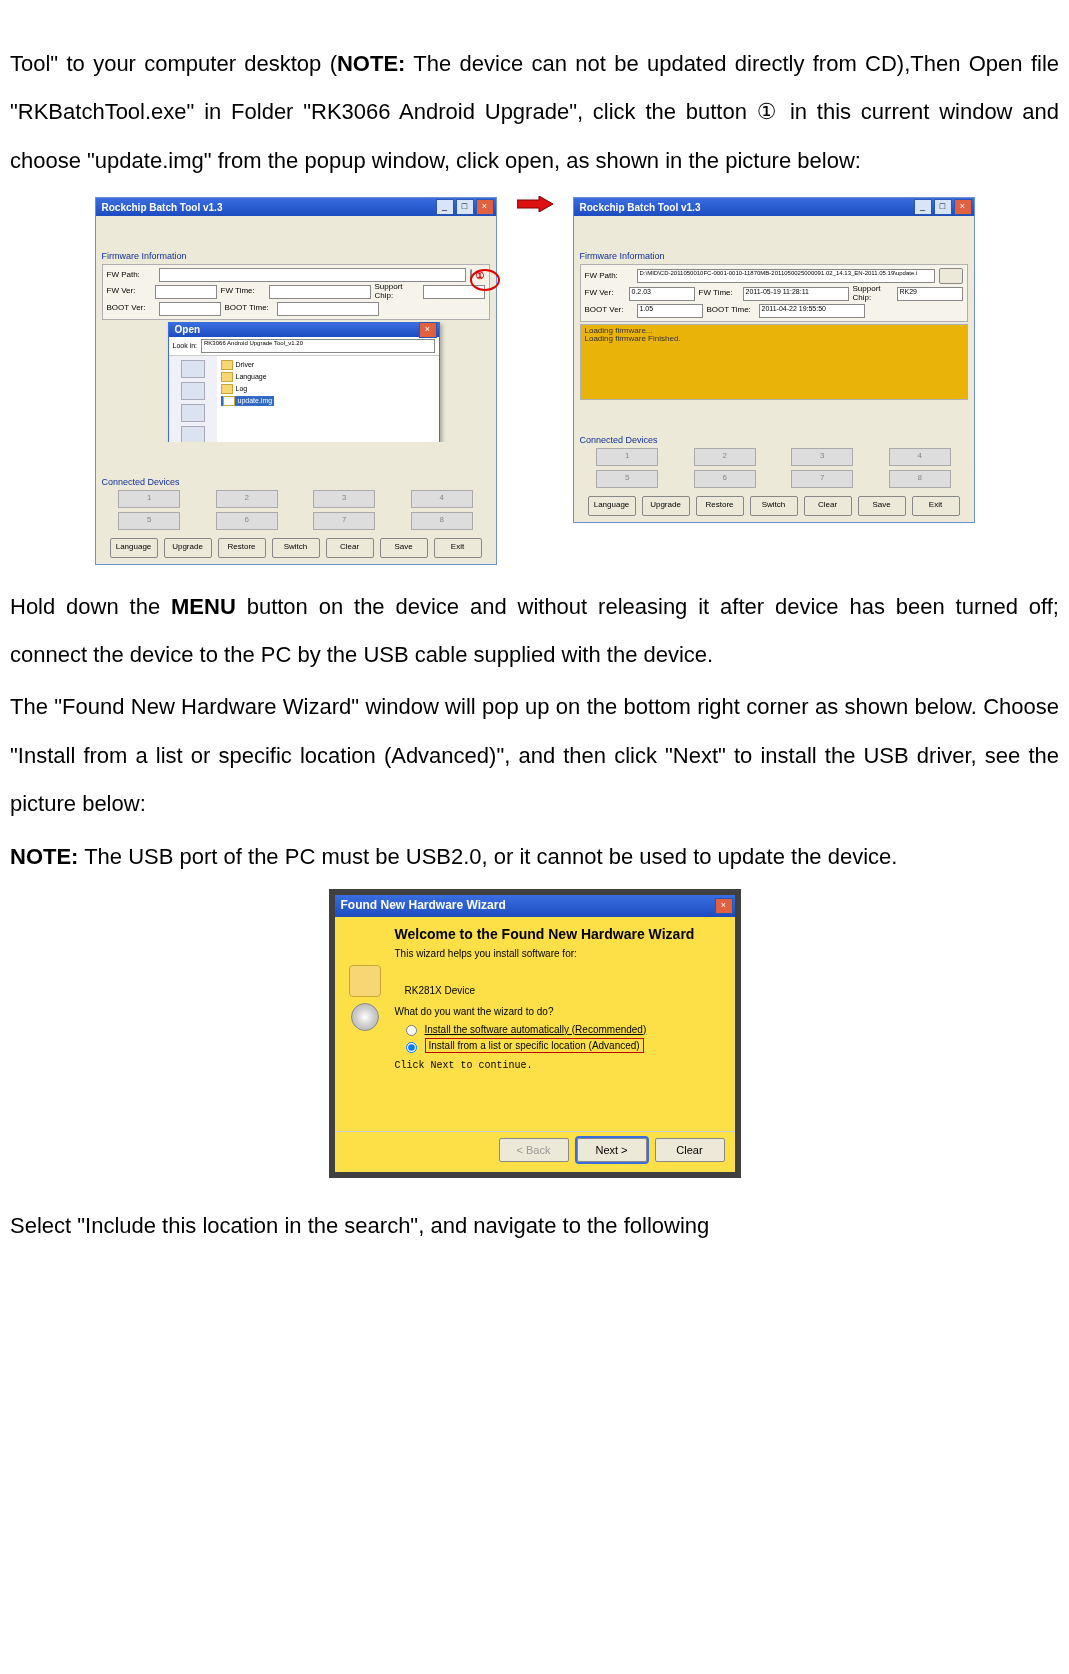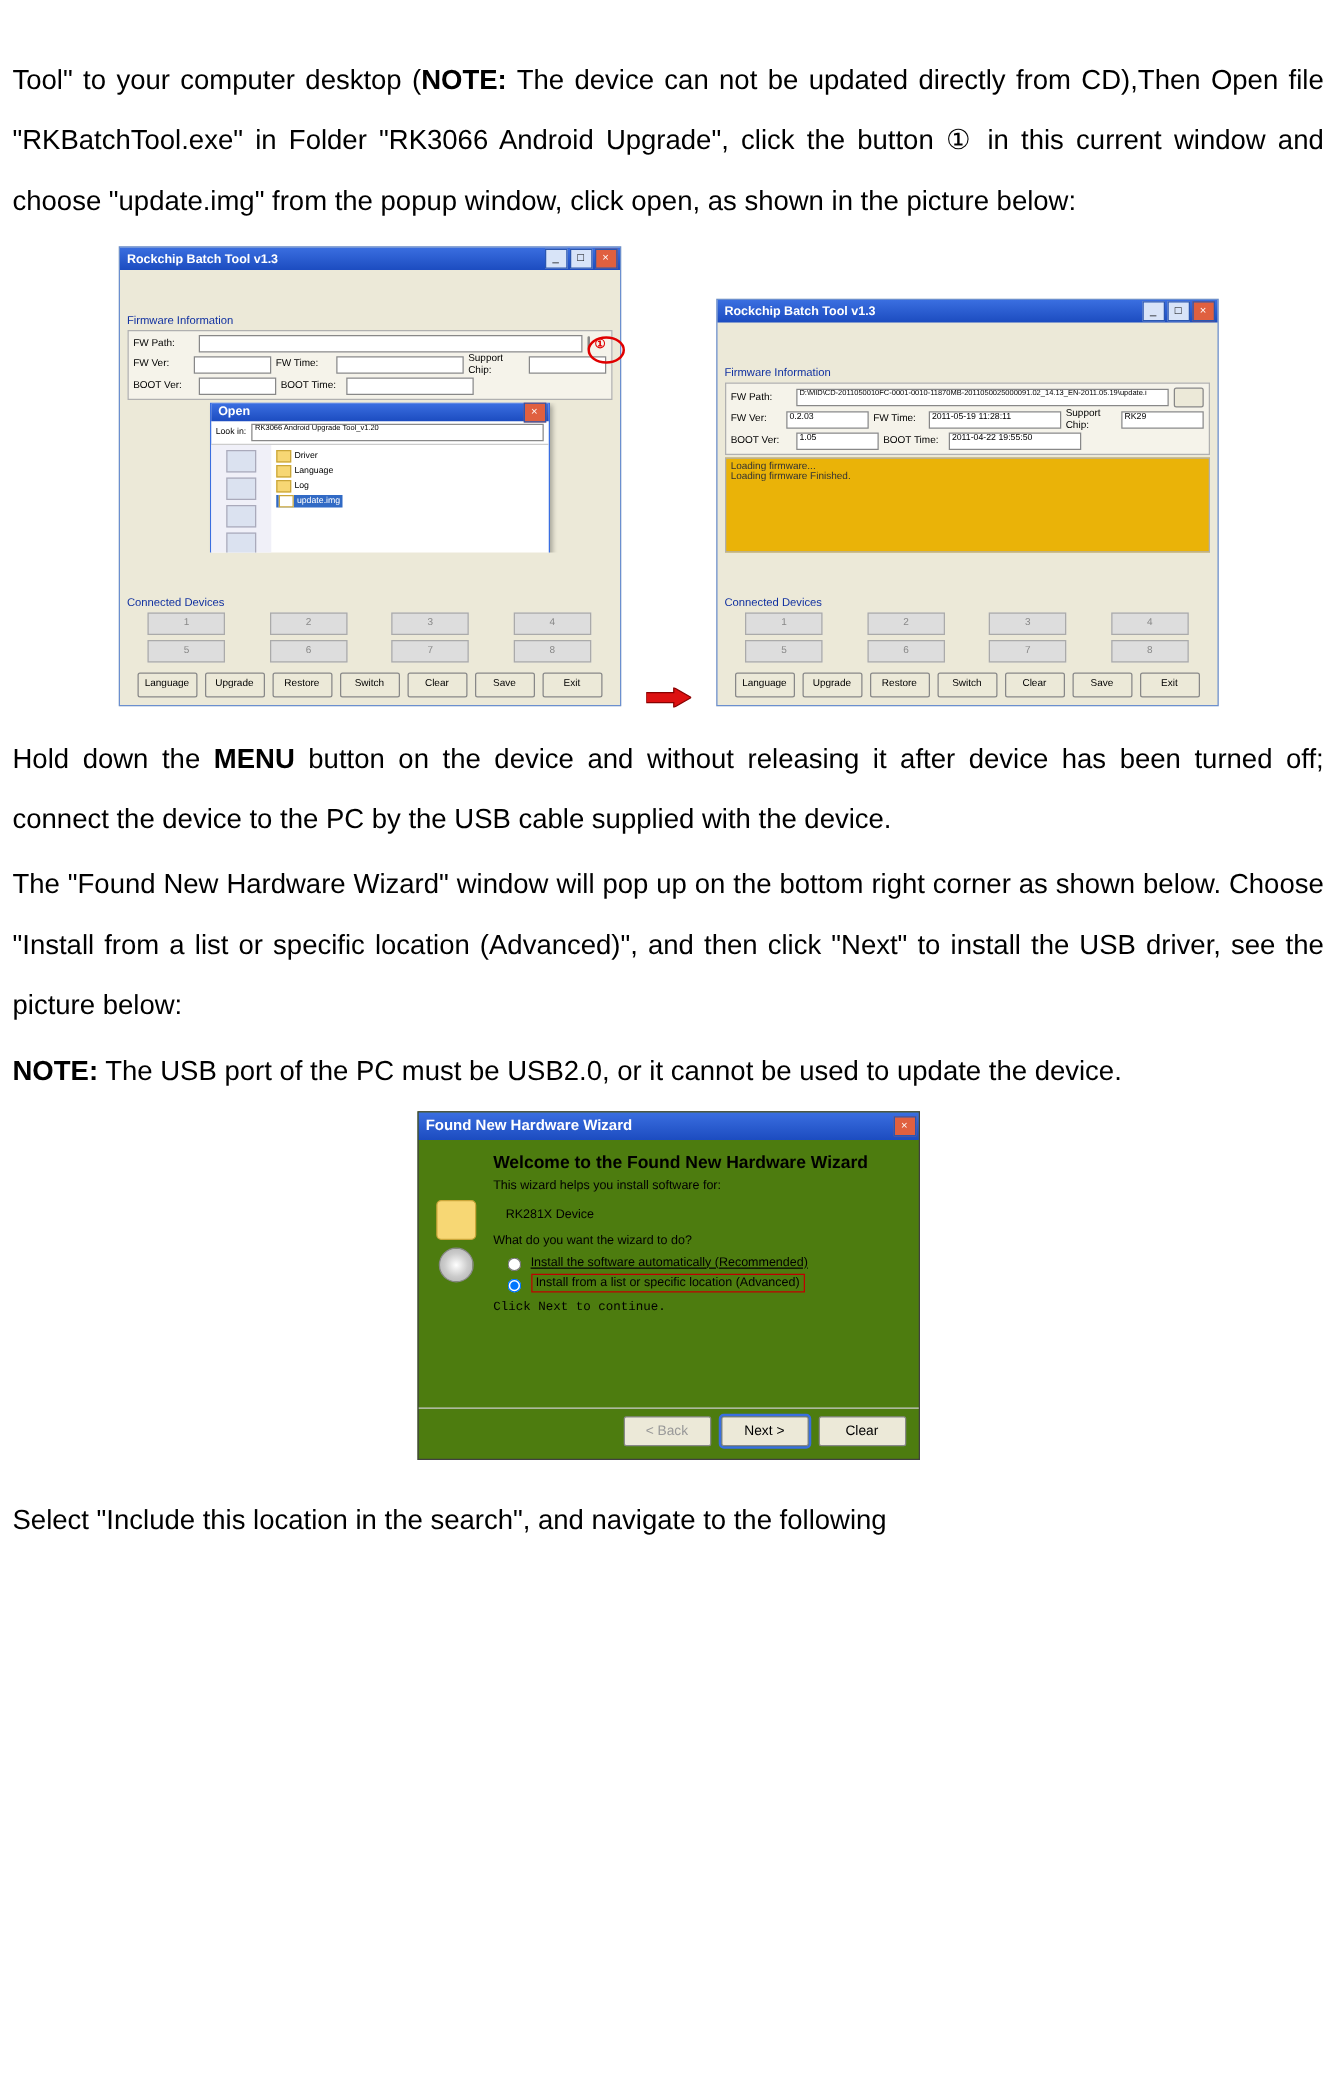--- a/index.html
+++ b/index.html
@@ -10,21 +10,21 @@
     background: #fff;
     max-width: 1069px;
     margin: 0 auto;
     padding: 40px 10px 10px 10px;
     text-align: justify;
   }
   .para { margin: 0 0 4px 0; }
   b { font-weight: bold; }
   .figrow {
     display: flex;
-    align-items: flex-end;
+    align-items: flex-start;
     justify-content: center;
     gap: 20px;
     margin: 12px 0 18px 0;
   }
   .arrow {
     width: 36px; height: 14px;
     display:flex;align-items:center;justify-content:center;
   }
   .arrow svg { width:36px; height:16px; }
   .batchtool {
@@ -121,31 +121,31 @@
     padding:6px 4px;
   }
   .wbtn {
     width:46px;height:18px;background:#ece9d8;border:1px solid #888;
     font-size:8px;display:flex;align-items:center;justify-content:center;
     border-radius:2px;
   }
   
   .wizard-wrap { display:flex;justify-content:center;margin:8px 0 24px 0; }
   .wizard {
-    width:400px;border:1px solid #404040;background:#4d7c0f;
+    width:400px;border:6px solid #404040;background:#fde047;
     font-family:Tahoma,Arial,sans-serif;font-size:11px;line-height:1.3;
   }
   .wizard .titlebar{height:22px;font-size:12px;}
   .wiz-body{display:flex;padding:8px 12px 6px 12px;gap:12px;min-height:200px;}
   .wiz-side{width:36px;display:flex;flex-direction:column;align-items:center;gap:6px;padding-top:40px;}
   .wiz-icon{width:30px;height:30px;background:#f7d774;border:1px solid #caa63a;border-radius:4px;}
   .wiz-cd{width:26px;height:26px;border-radius:50%;background:radial-gradient(#fff,#ccc,#aaa);border:1px solid #888;}
   .wiz-main{flex:1;}
   .wiz-h{font-weight:bold;font-size:14px;margin-bottom:4px;}
-  .wiz-sub{font-size:10px;margin-bottom:10px;}
+  .wiz-sub{font-size:10px;margin-bottom:24px;}
   .wiz-dev{font-size:10px;margin:2px 0 8px 10px;}
   .wiz-note{font-weight:bold;font-size:10px;margin-bottom:8px;}
   .wiz-q{font-size:10px;margin-bottom:4px;}
   .wiz-radio{display:flex;align-items:center;gap:5px;font-size:10px;margin:2px 0 2px 6px;}
   .wiz-radio input{width:11px;height:11px;}
   .wiz-radio .boxed{border:1px solid #c00000;padding:0 3px;}
   .wiz-footer{font-size:10px;margin-top:6px;font-family:Liberation Mono, monospace;}
   .wiz-btns{display:flex;justify-content:flex-end;gap:8px;padding:6px 10px 10px 0;border-top:1px solid #ccc;}
   .wiz-btn{width:68px;height:22px;border:1px solid #888;background:#ece9d8;display:flex;align-items:center;justify-content:center;font-size:11px;border-radius:2px;}
   .wiz-btn.disabled{color:#999;}

